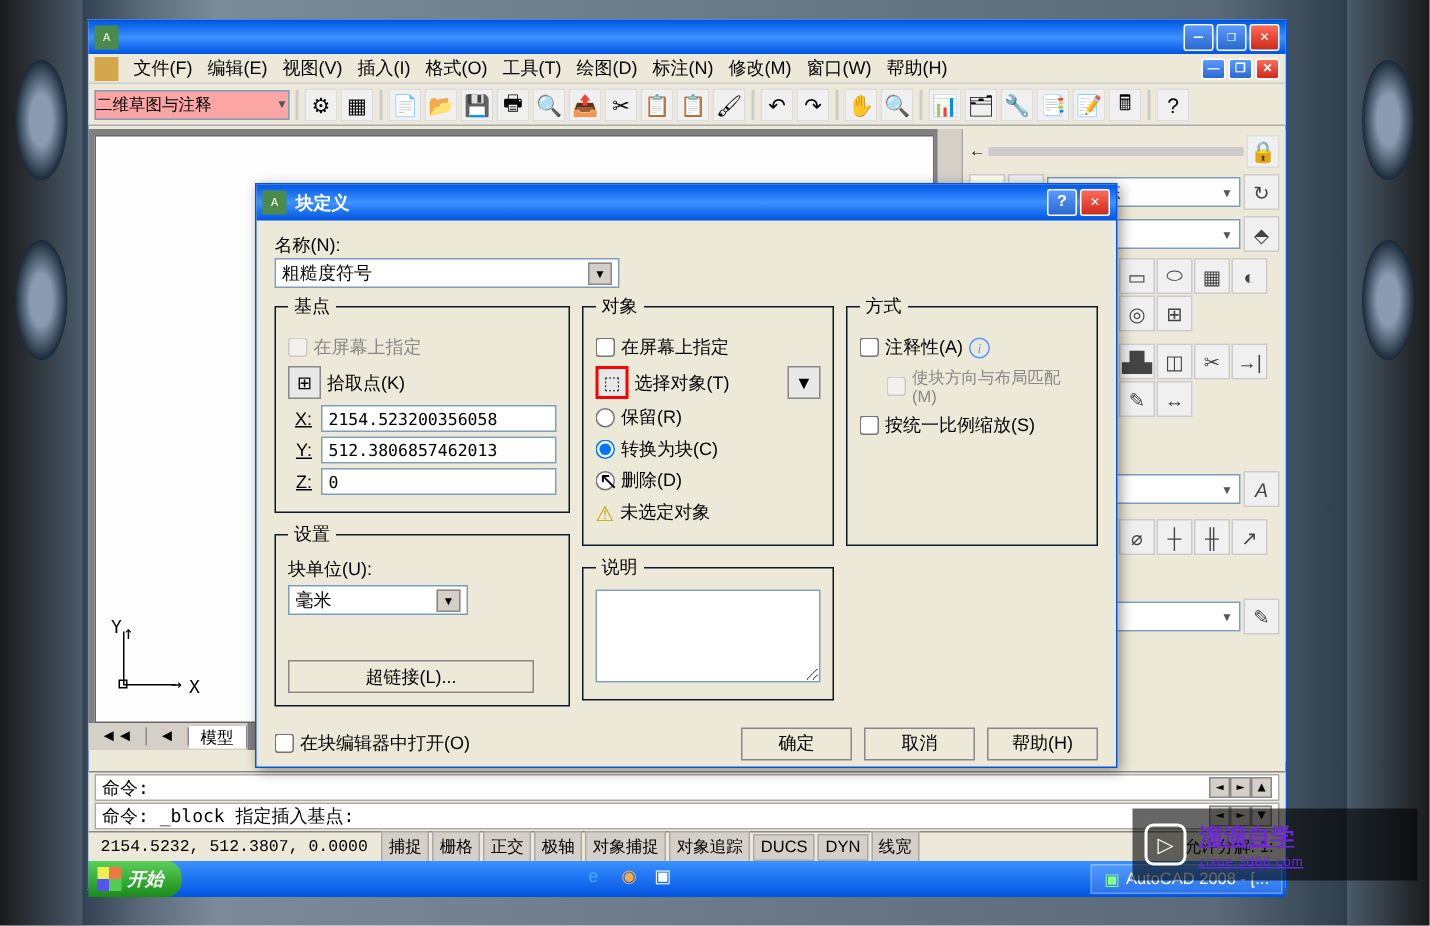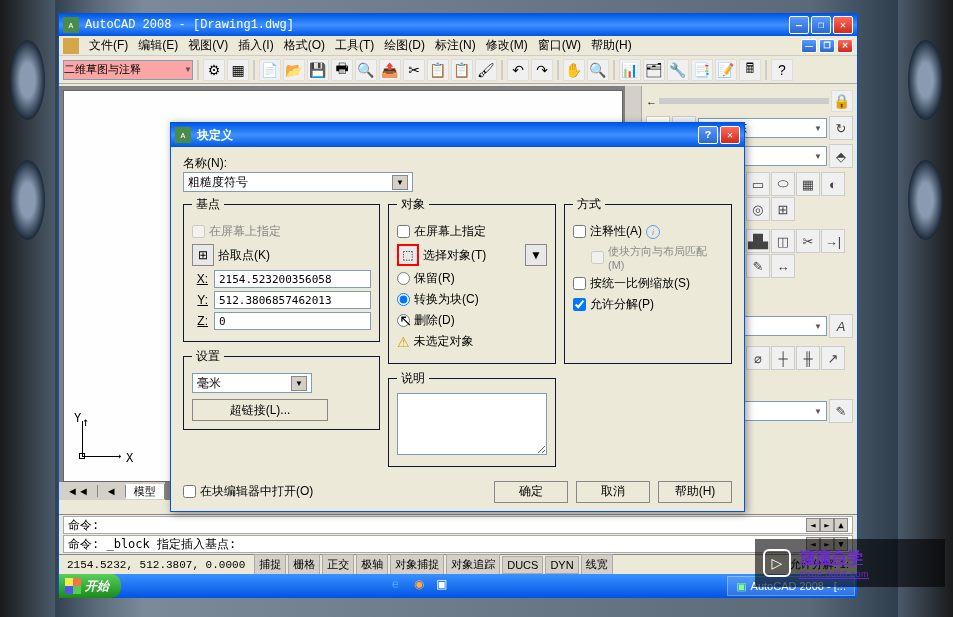--- a/index.html
+++ b/index.html
@@ -153,21 +153,20 @@
   </style>
 </head>
 <body>
 
 <div class="side-deco left"></div>
 <div class="side-deco right"></div>
 
 <div class="main-window">
   <div class="title-bar">
     <span class="app-icon">A</span>
-    <span>AutoCAD 2008 - [Drawing1.dwg]</span>
     <span class="spacer"></span>
     <div class="win-btns">
       <div class="win-btn">—</div>
       <div class="win-btn">❐</div>
       <div class="win-btn close">✕</div>
     </div>
   </div>
 
   <div class="menu-bar">
     <span class="app-icon"></span>
@@ -422,24 +421,25 @@
             <input type="text" value="512.3806857462013" style="">
           </div>
           <div class="coord-row">
             <span class="coord-label">Z:</span>
             <input type="text" value="0" style="">
           </div>
         </fieldset>
 
         <fieldset>
           <legend>设置</legend>
+          <div class="dlg-label">块单位(U):</div>
           <div class="dlg-combo" style="width:120px;margin:2px 0 6px;align-items:center;">
               <span>毫米</span>
             </div>
-          <button class="dlg-btn" style="width:136px;">超链接(L)...</button>
+          <button class="dlg-btn" style="width:164px;margin-top:24px;">超链接(L)...</button>
         </fieldset>
       </div>
 
       <div class="dlg-col">
         <fieldset style="height:168px;">
           <legend>对象</legend>
           <div class="chk-row">
             <input type="checkbox" style="">
             <span>在屏幕上指定</span>
           </div>
@@ -481,24 +481,20 @@
             <span>注释性(A)</span>
             <span class="info-icon">i</span>
           </div>
           <div class="chk-row disabled" style="padding-left:18px;">
             <input type="checkbox" disabled="" style="">
             <span style="font-size:11px;">使块方向与布局匹配(M)</span>
           </div>
           <div class="chk-row">
             <input type="checkbox" style="">
             <span>按统一比例缩放(S)</span>
-          </div>
-          <div class="chk-row">
-            <input type="checkbox" checked="" style="">
-            <span>允许分解(P)</span>
           </div>
         </fieldset>
       </div>
     </div>
 
     <div class="dlg-footer">
       <div class="chk-row" style="margin-right:auto;">
         <input type="checkbox" style="">
         <span>在块编辑器中打开(O)</span>
       </div>

